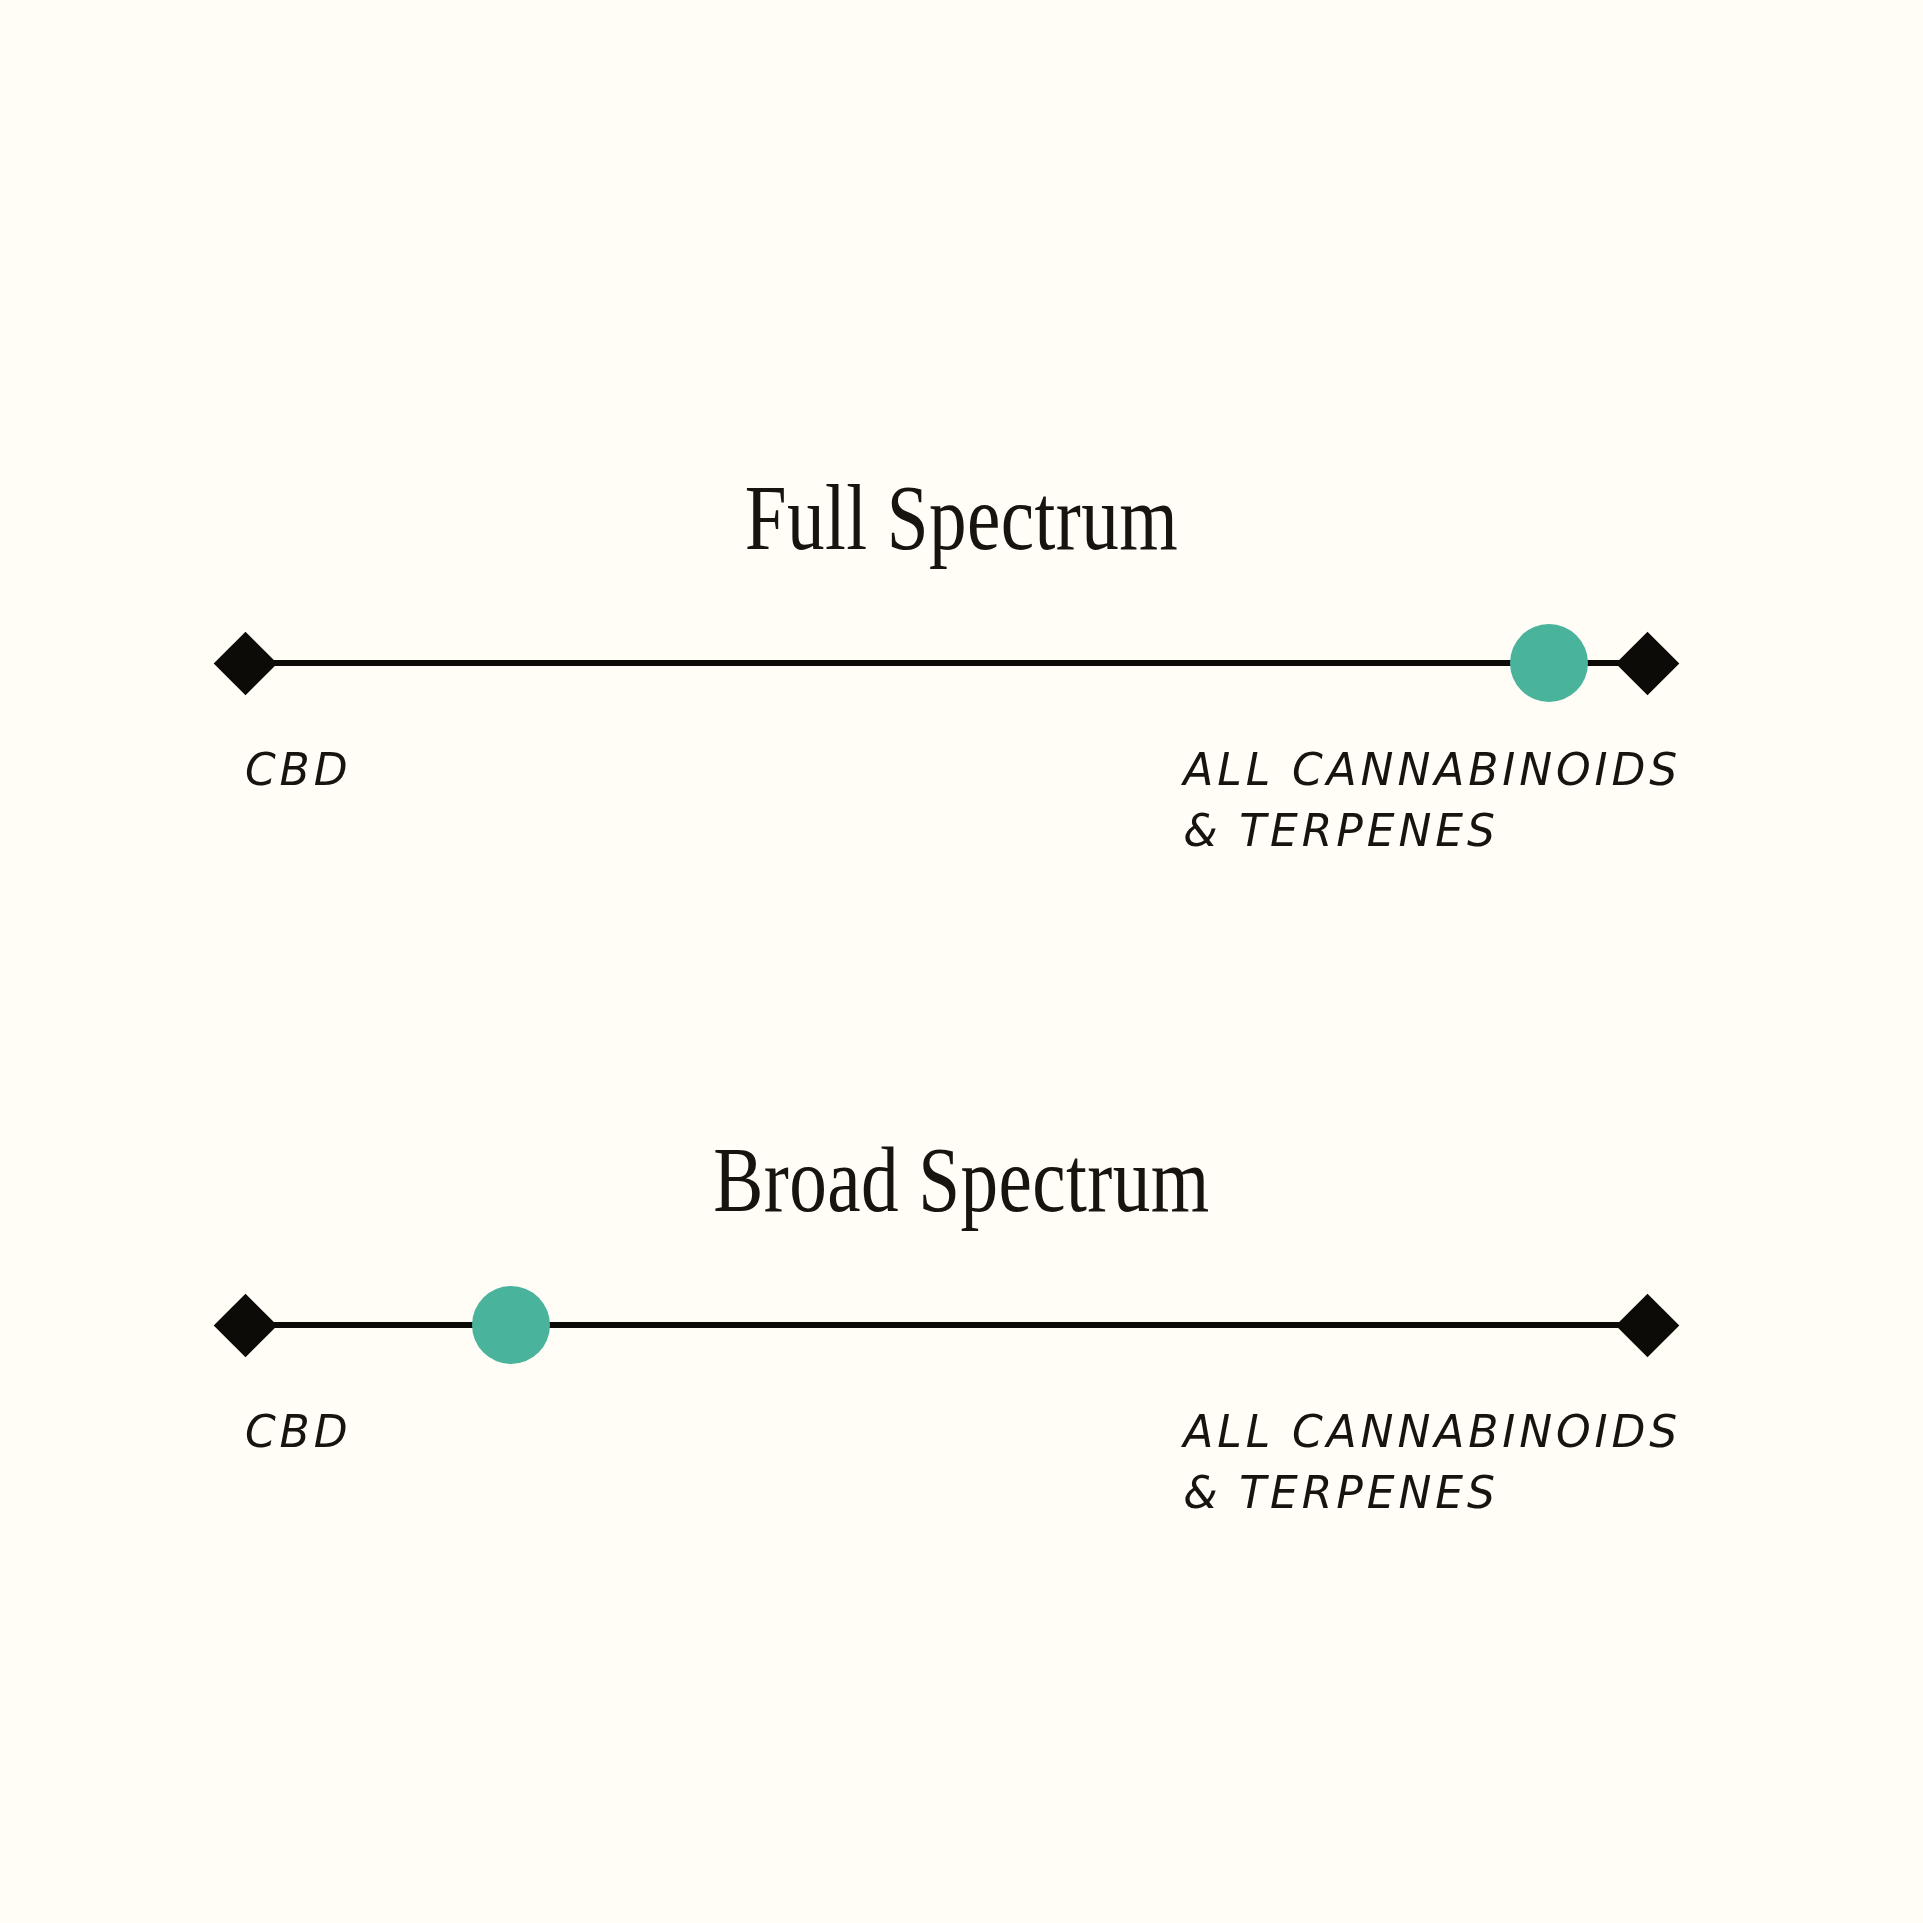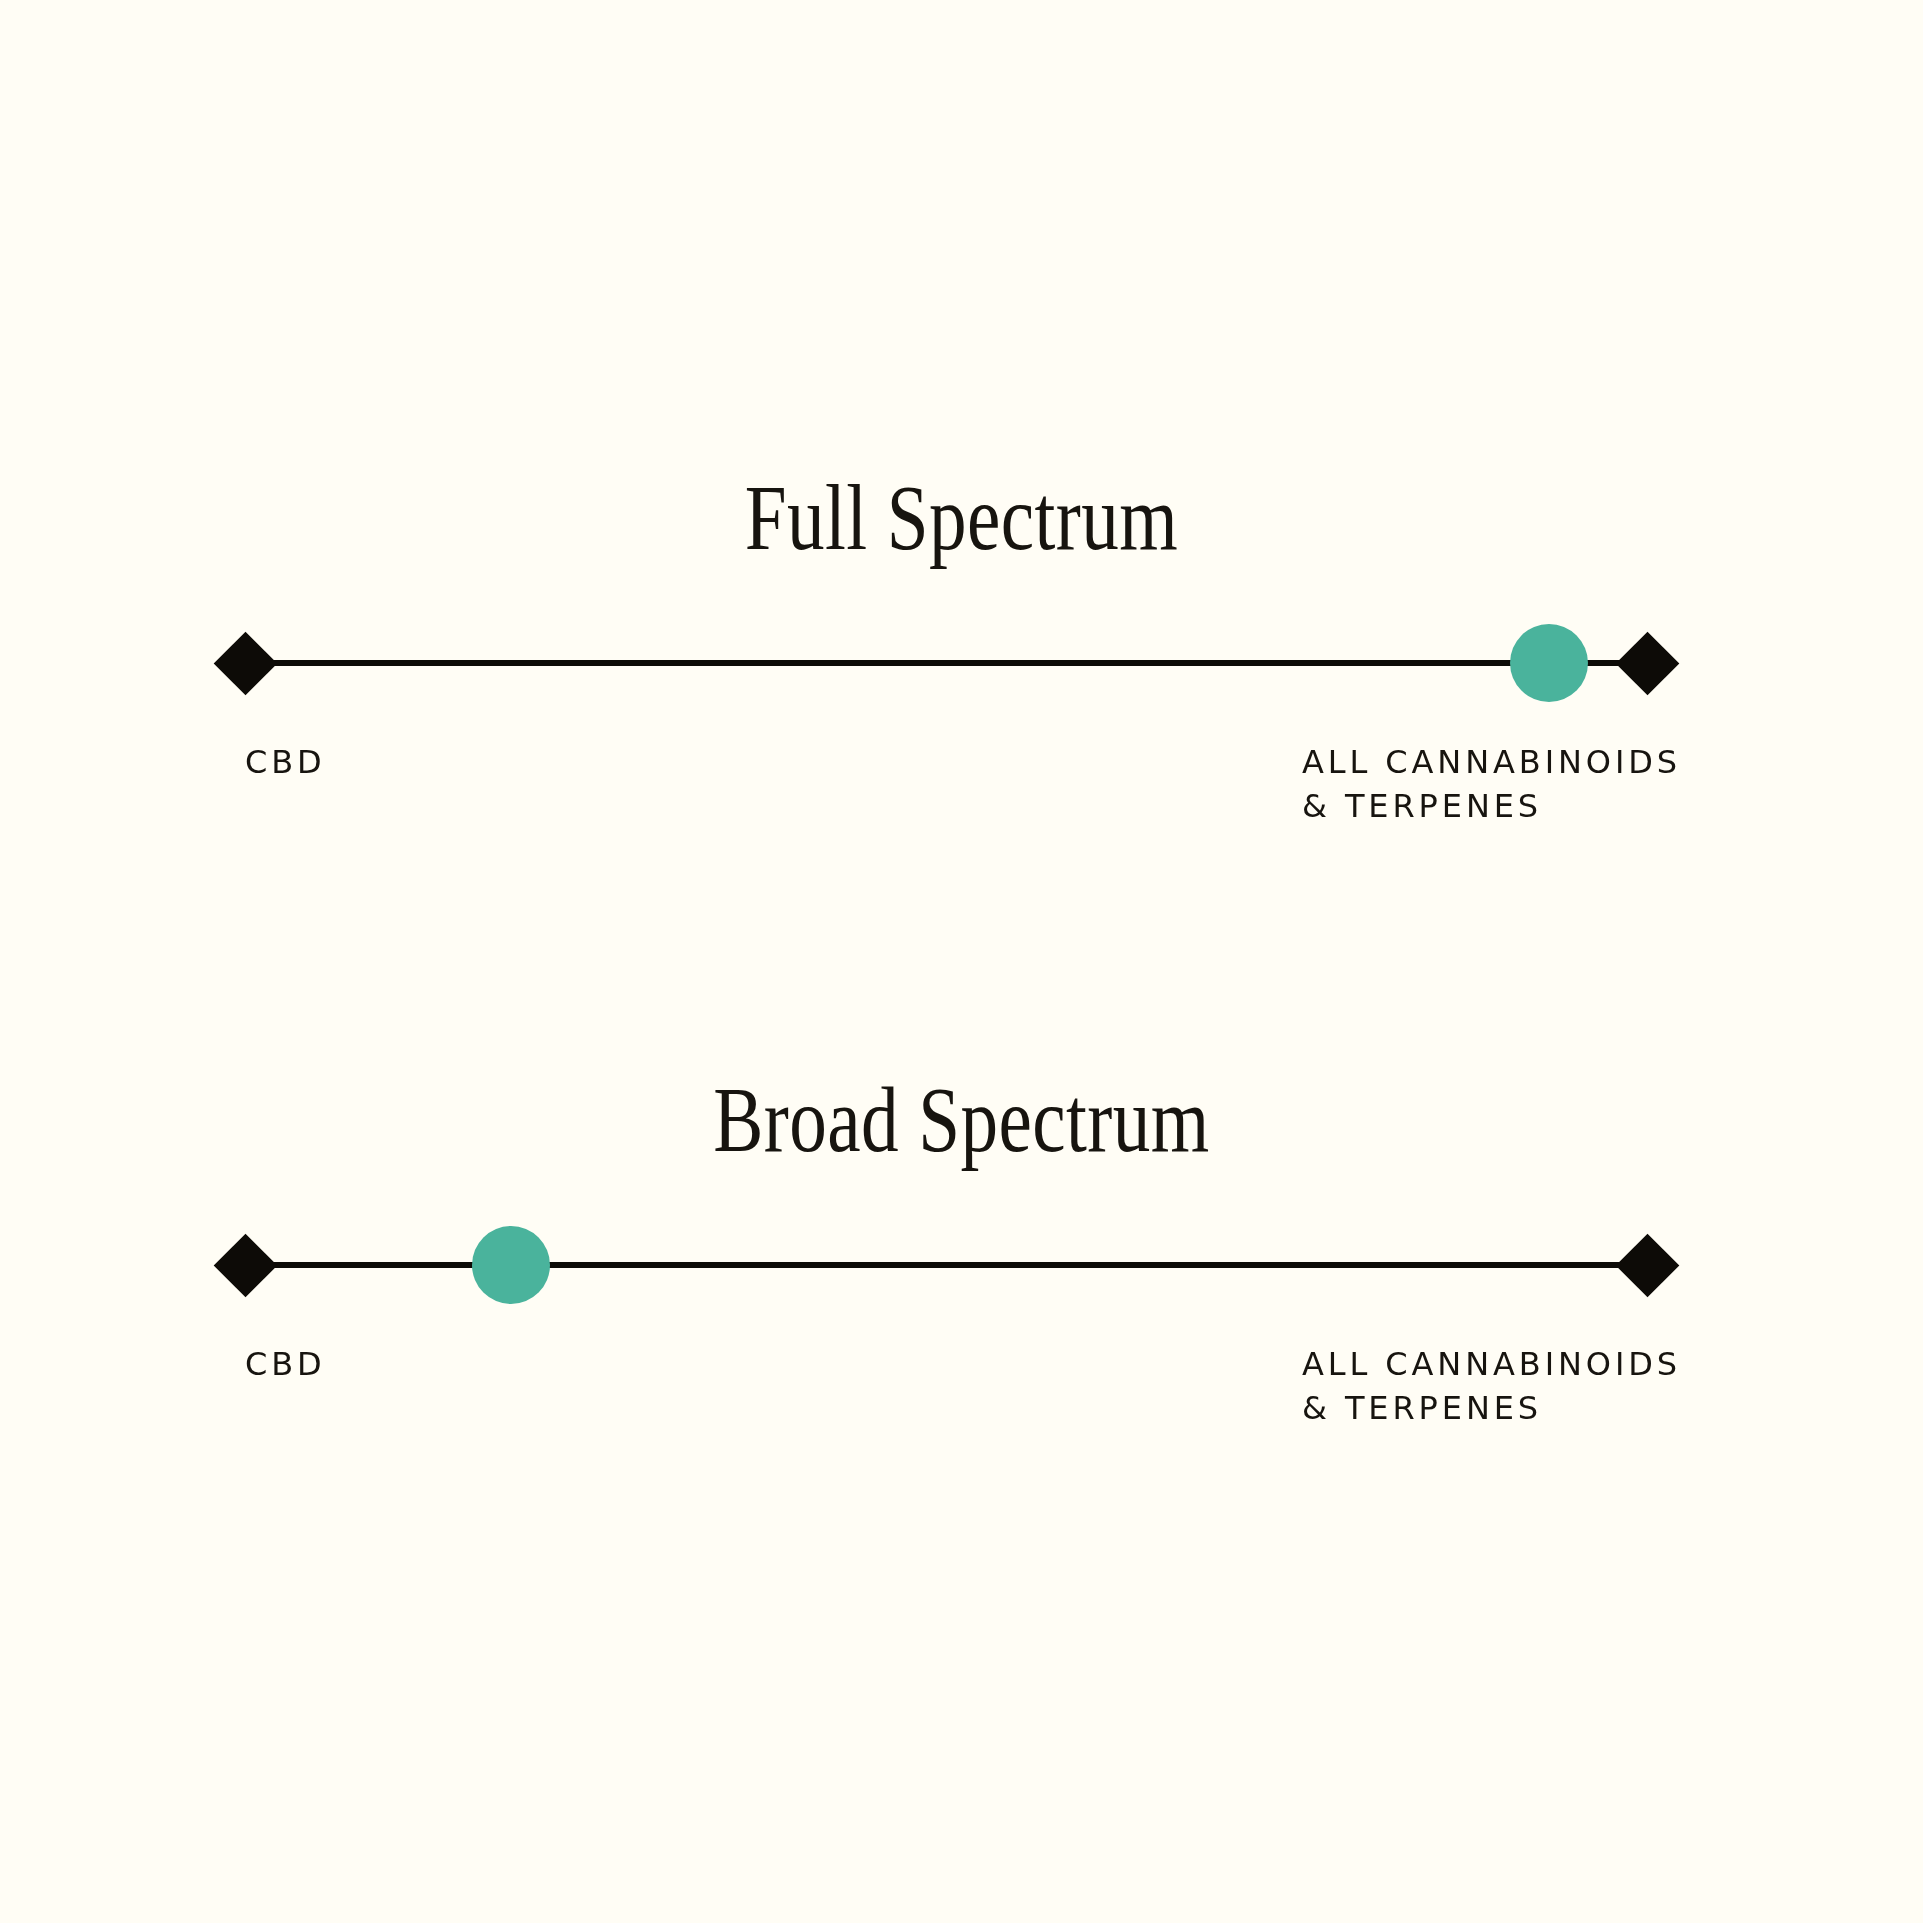--- a/index.html
+++ b/index.html
@@ -21,21 +21,21 @@
     background: #fffdf5;
   }
 
   
   .scale-block {
     position: absolute;
     left: 0;
     width: 1923px;
   }
   .scale-block.block-0 { top: 392px; }
-  .scale-block.block-1 { top: 994px; }
+  .scale-block.block-1 { top: 1054px; }
 
   .scale-title {
     width: 1923px;
     text-align: center;
     font-family: "Liberation Serif", "DejaVu Serif", serif;
     font-size: 94px;
     line-height: 1.02;
     color: #17140f;
     font-weight: 400;
     transform: scaleX(0.80);
@@ -94,25 +94,26 @@
     width: 1436px;
     display: flex;
     justify-content: space-between;
     align-items: flex-start;
   }
   .scale-block.block-0 .axis-labels { top: 348px; }
   .scale-block.block-1 .axis-labels { top: 348px; }
 
   .axis-label {
     font-family: "DejaVu Sans", "Liberation Sans", sans-serif;
-    font-size: 32px;
+    font-size: 44px;
     font-weight: 500;
     letter-spacing: 3.9px;
     color: #17140f;
     line-height: 1.38;
+    font-style: italic;
   }
   .axis-label.label-left  { text-align: left; }
   .axis-label.label-right { text-align: left; }
   .axis-label .lbl-line { display: block; }
 </style>
 </head>
 <body>
 
 <div id="infographic">
 

